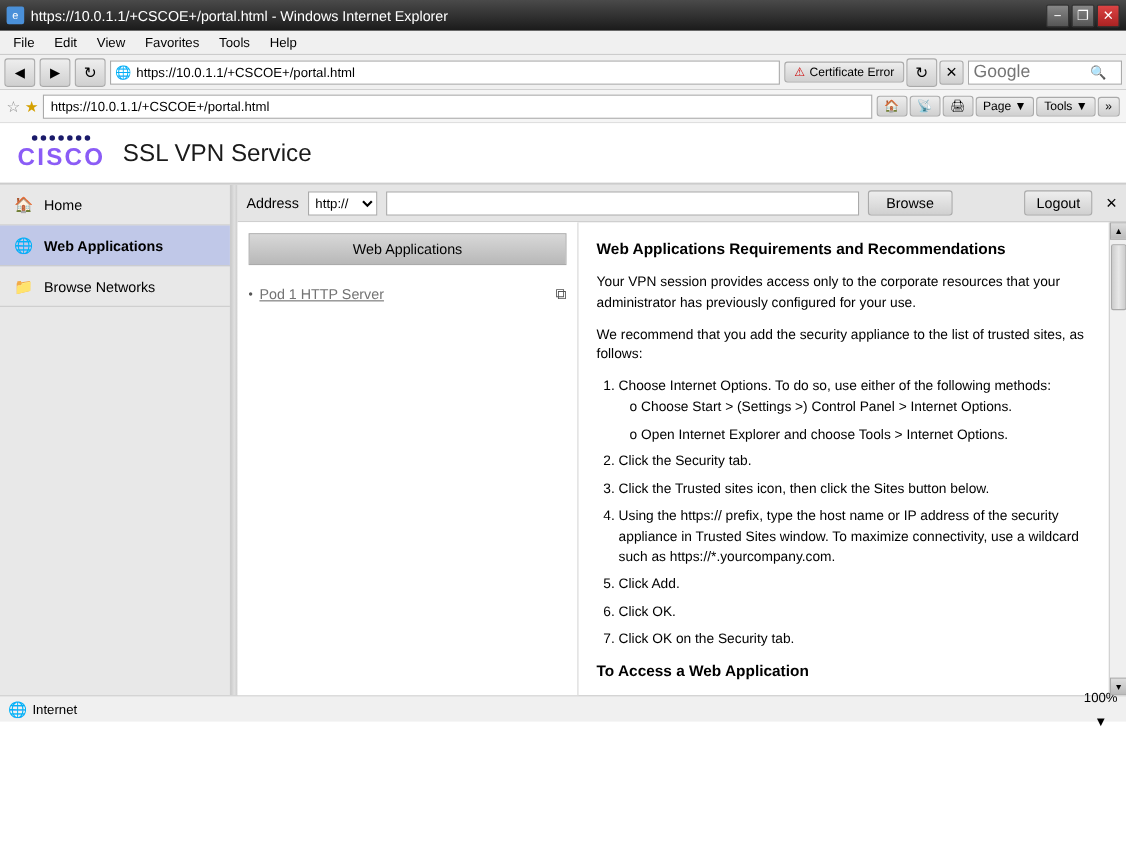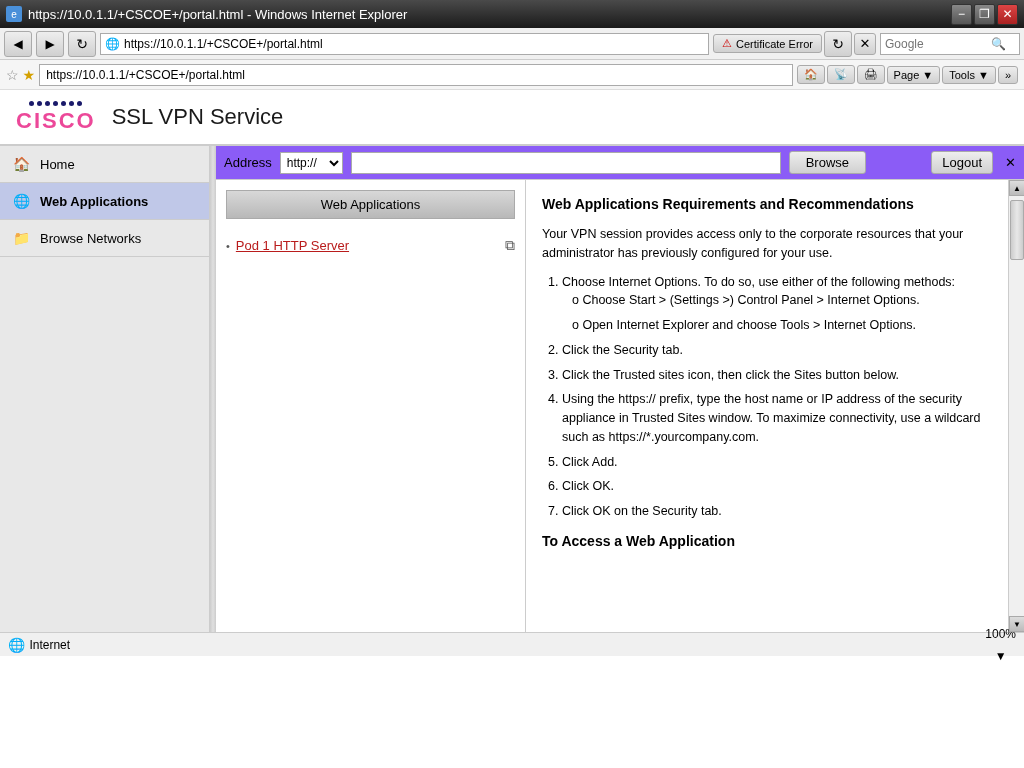--- a/index.html
+++ b/index.html
@@ -138,21 +138,21 @@
       border: 1px solid #aaa;
       background: #fff;
       display: flex;
       align-items: center;
     }
     .search-field input {
       border: none;
       outline: none;
       width: 100%;
       padding: 0 4px;
-      font-size: 12px;
+      font-size: 16px;
     }
 
     
     .toolbar-row {
       background: #f5f5f5;
       border-bottom: 1px solid #ddd;
       height: 30px;
       display: flex;
       align-items: center;
       padding: 0 6px;
@@ -205,21 +205,21 @@
       gap: 16px;
     }
     .cisco-logo {
       display: flex;
       flex-direction: column;
       align-items: center;
     }
     .cisco-text {
       font-size: 22px;
       font-weight: bold;
-      color: #ec4899;
+      color: #8b5cf6;
       letter-spacing: 2px;
       font-family: 'Arial', sans-serif;
     }
     .cisco-dots {
       display: flex;
       gap: 3px;
       margin-bottom: 2px;
     }
     .cisco-dot {
       width: 5px;
@@ -262,21 +262,21 @@
     
     .main-panel {
       flex: 1;
       display: flex;
       flex-direction: column;
       overflow: hidden;
     }
 
     
     .content-address-row {
-      background: #8b5cf6;
+      background: #e5e5e5;
       border-bottom: 1px solid #ccc;
       display: flex;
       align-items: center;
       height: 34px;
       padding: 0 8px;
       gap: 8px;
     }
     .addr-label {
       font-size: 13px;
       color: #000;
@@ -347,21 +347,21 @@
     .web-apps-list {
       padding: 4px 10px;
     }
     .web-app-item {
       display: flex;
       align-items: center;
       gap: 6px;
       padding: 4px 0;
     }
     .web-app-link {
-      color: #b91c1c;
+      color: #737373;
       text-decoration: underline;
       cursor: pointer;
       font-size: 13px;
     }
     .app-icon {
       font-size: 14px;
       color: #555;
       margin-left: auto;
     }
 
@@ -472,20 +472,28 @@
       <div class="title-bar-icon">e</div>
       <span>https://10.0.1.1/+CSCOE+/portal.html - Windows Internet Explorer</span>
     </div>
     <div class="title-bar-buttons">
       <div class="title-btn">−</div>
       <div class="title-btn">❐</div>
       <div class="title-btn close-btn">✕</div>
     </div>
   </div>
 
+  <div class="menu-bar">
+    <span class="menu-item">File</span>
+    <span class="menu-item">Edit</span>
+    <span class="menu-item">View</span>
+    <span class="menu-item">Favorites</span>
+    <span class="menu-item">Tools</span>
+    <span class="menu-item">Help</span>
+  </div>
 
   <div class="address-bar-row">
     <div class="nav-btn" style="font-size:12px;">◀</div>
     <div class="nav-btn" style="font-size:12px;">▶</div>
     <div class="nav-btn" style="font-size:14px;">↻</div>
     <div class="address-field">
       <span style="font-size:12px; color:#666;">🌐</span>
       <input type="text" value="https://10.0.1.1/+CSCOE+/portal.html" style="font-size: 12px; color: rgb(0, 0, 0); width: 360px;">
     </div>
     <div style="display:flex;align-items:center;gap:2px;">
@@ -578,20 +586,21 @@
                 <span style="font-size:11px; color:#555;">•</span>
                 <a class="web-app-link">Pod 1 HTTP Server</a>
                 <span class="app-icon">⧉</span>
               </div>
             </div>
           </div>
 
           <div class="right-panel">
             <h3>Web Applications Requirements and Recommendations</h3>
             <p>Your VPN session provides access only to the corporate resources that your administrator has previously configured for your use.</p>
+            <p>We recommend that you add the security appliance to the list of trusted sites, as follows:</p>
             <ol>
               <li>
                 <span>Choose Internet Options. To do so, use either of the following methods:</span>
                 <ul class="sub-list">
                   <li>Choose Start &gt; (Settings &gt;) Control Panel &gt; Internet Options.</li>
                   <li>Open Internet Explorer and choose Tools &gt; Internet Options.</li>
                 </ul>
               </li>
               <li>Click the Security tab.</li>
               <li>Click the Trusted sites icon, then click the Sites button below.</li>

